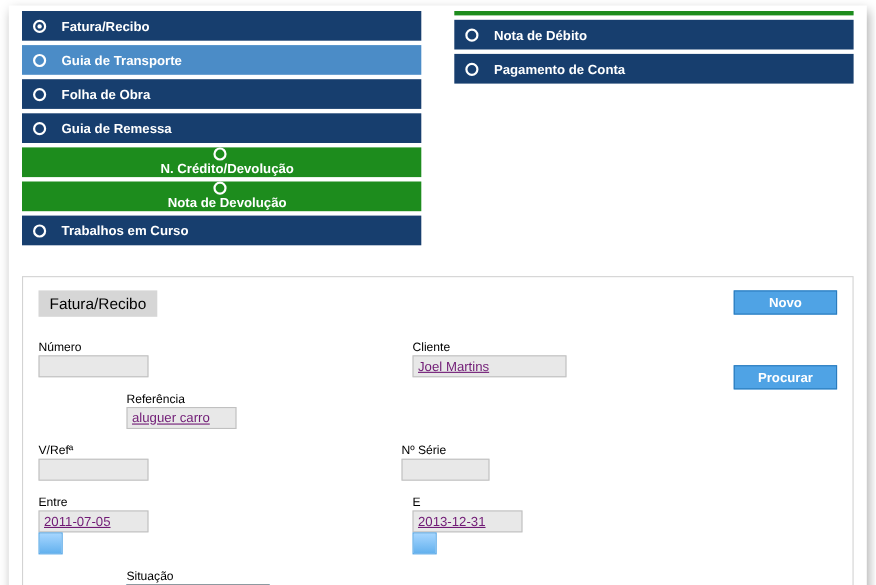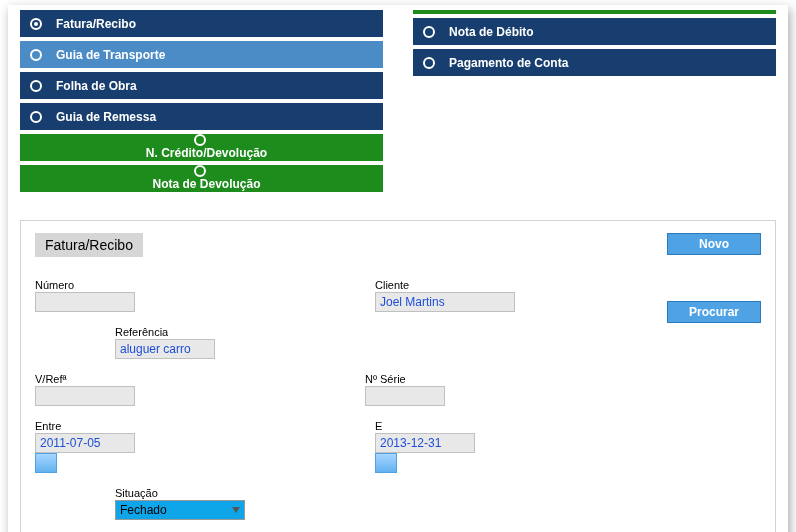--- a/index.html
+++ b/index.html
@@ -108,21 +108,22 @@
     color: #000;
     margin-bottom: 1px;
     display: block;
   }
   .text-input {
     height: 20px;
     background: #e8e8e8;
     border: 1px solid #c0c0c0;
     font-size: 12px;
     padding: 1px 4px;
-    color: #1d4ed8;
+    color: #701a75;
+    text-decoration: underline;
   }
   .w100 { width: 100px; }
   .w140 { width: 140px; }
   .w80  { width: 80px; }
   .date-wrap {
     display: flex;
     align-items: stretch;
     flex-direction: column;
   }
   .date-btn {
@@ -176,20 +177,24 @@
         <span>Guia de Remessa</span>
       </div>
       <div class="doc-item c-green">
         <span class="radio"></span>
         <span>N. Crédito/Devolução</span>
       </div>
       <div class="doc-item c-green">
         <span class="radio"></span>
         <span>Nota de Devolução</span>
       </div>
+      <div class="doc-item c-navy">
+        <span class="radio"></span>
+        <span>Trabalhos em Curso</span>
+      </div>
     </div>
 
     <div class="col-right">
       <div class="col-right-topbar"></div>
       <div class="doc-item c-navy">
         <span class="radio"></span>
         <span>Nota de Débito</span>
       </div>
       <div class="doc-item c-navy">
         <span class="radio"></span>

